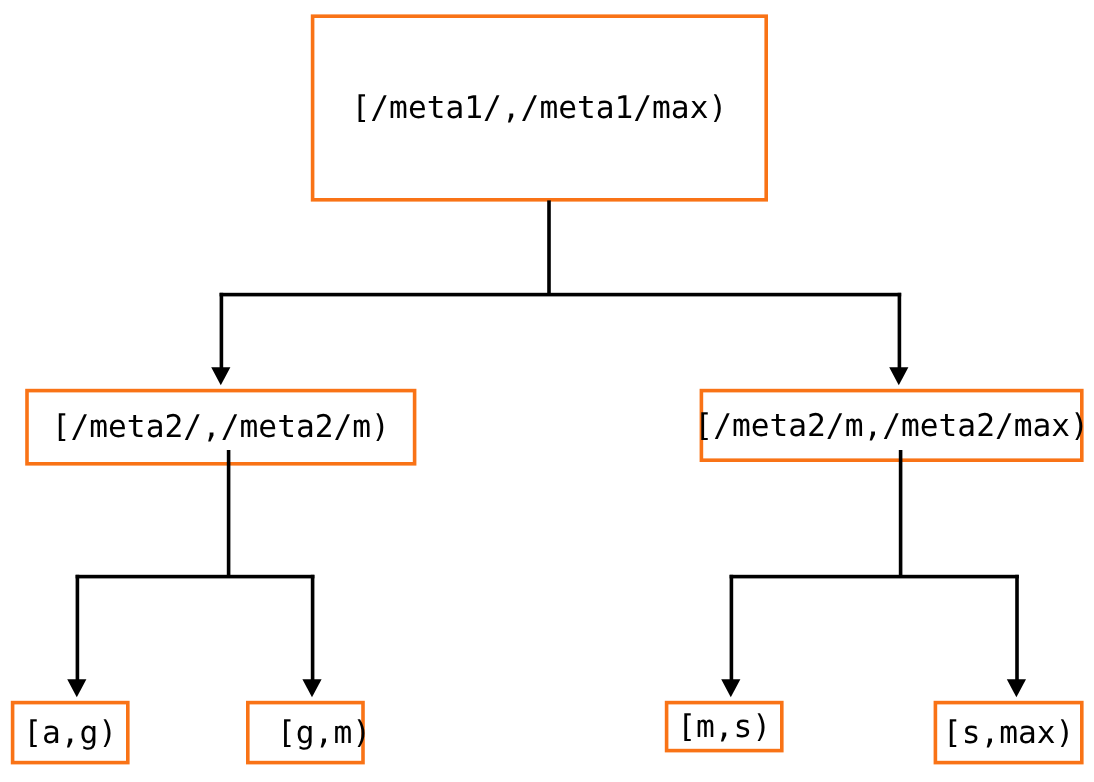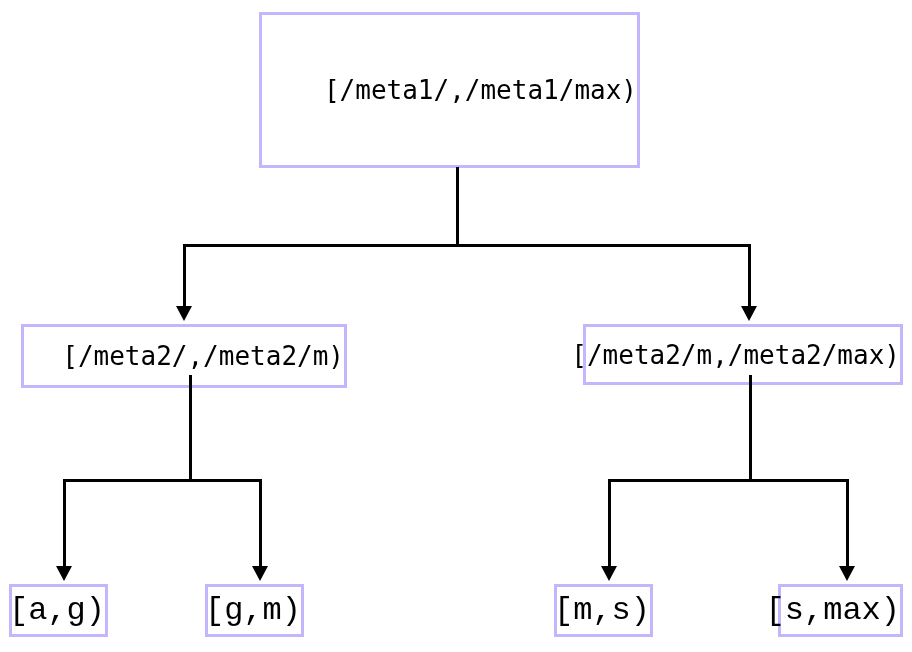--- a/index.html
+++ b/index.html
@@ -14,37 +14,37 @@
   #canvas {
     position: relative;
     width: 912px;
     height: 652px;
     background: #ffffff;
     overflow: hidden;
   }
   .node {
     position: absolute;
     box-sizing: border-box;
-    border: 3px solid #c4b5fd;
+    border: 3px solid #f97316;
     background: #ffffff;
     display: flex;
     align-items: center;
-    justify-content: flex-end;
+    justify-content: center;
     color: #000000;
     font-family: "DejaVu Sans Mono", monospace;
     letter-spacing: 0px;
     white-space: nowrap;
   }
   .node-label {
     display: block;
     line-height: 1;
   }
   .node.root .node-label { font-size: 26px; }
   .node.branch .node-label { font-size: 26px; }
-  .node.leaf .node-label { font-size: 32px; font-family: Liberation Mono, monospace; }
+  .node.leaf .node-label { font-size: 26px; }
 
   .edge-v {
     position: absolute;
     width: 3px;
     background: #000000;
   }
   .edge-h {
     position: absolute;
     height: 3px;
     background: #000000;
@@ -106,21 +106,21 @@
   <div class="arrow-head" style="left:839px; top:566px;"></div>
 
   <div class="node leaf" style="left:9px; top:584px; width:99px; height:53px;">
     <span class="node-label">[a,g)</span>
   </div>
 
   <div class="node leaf" style="left:205px; top:584px; width:99px; height:53px;padding-left:31px;">
     <span class="node-label">[g,m)</span>
   </div>
 
-  <div class="node leaf" style="left:554px; top:584px; width:99px; height:53px;">
+  <div class="node leaf" style="left:554px; top:584px; width:99px; height:43px;">
     <span class="node-label">[m,s)</span>
   </div>
 
   <div class="node leaf" style="left:778px; top:584px; width:125px; height:53px;">
     <span class="node-label">[s,max)</span>
   </div>
 
 </div>
 
 </body></html>

